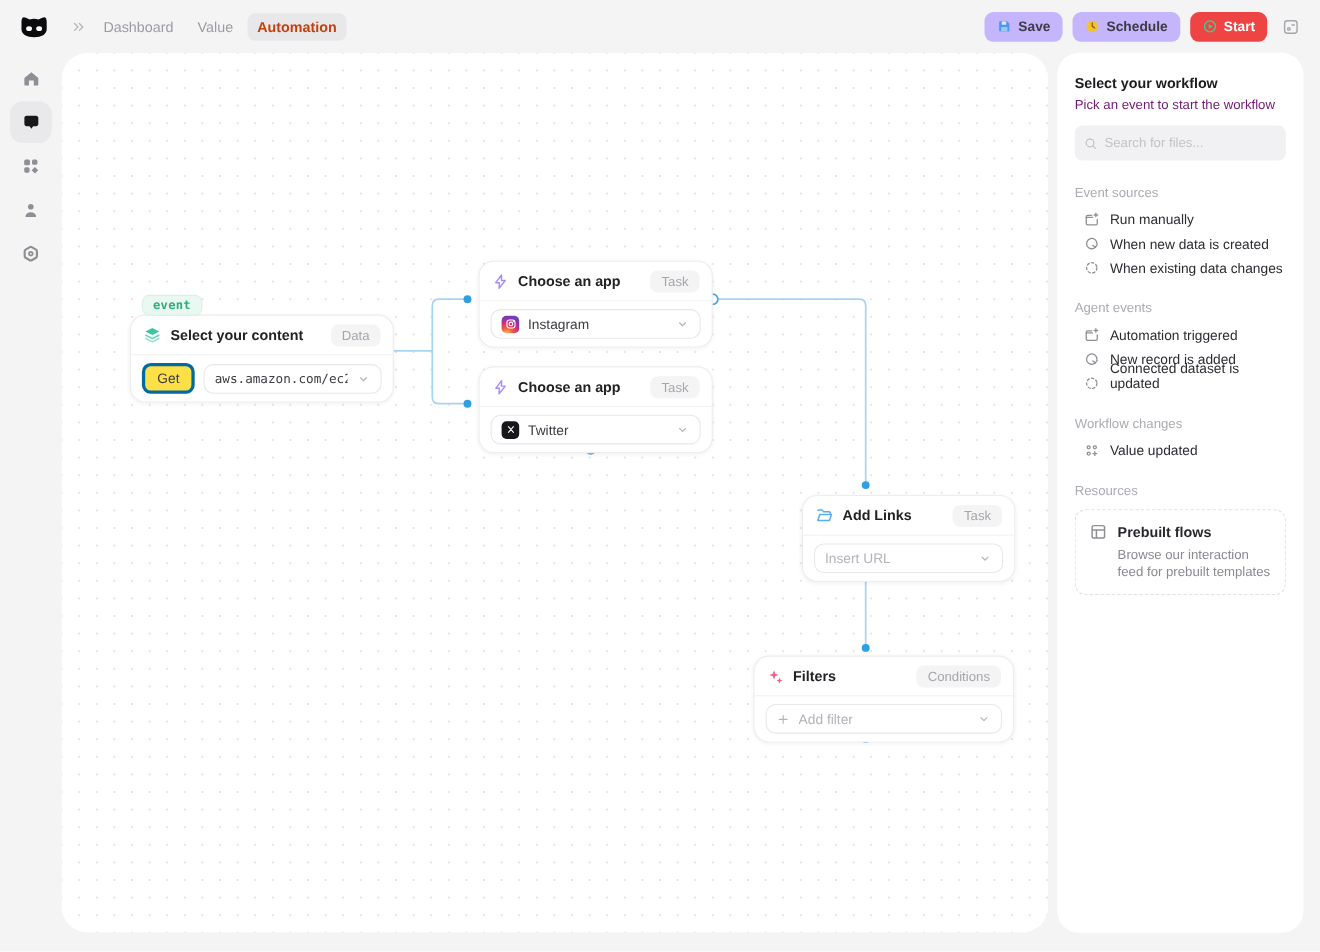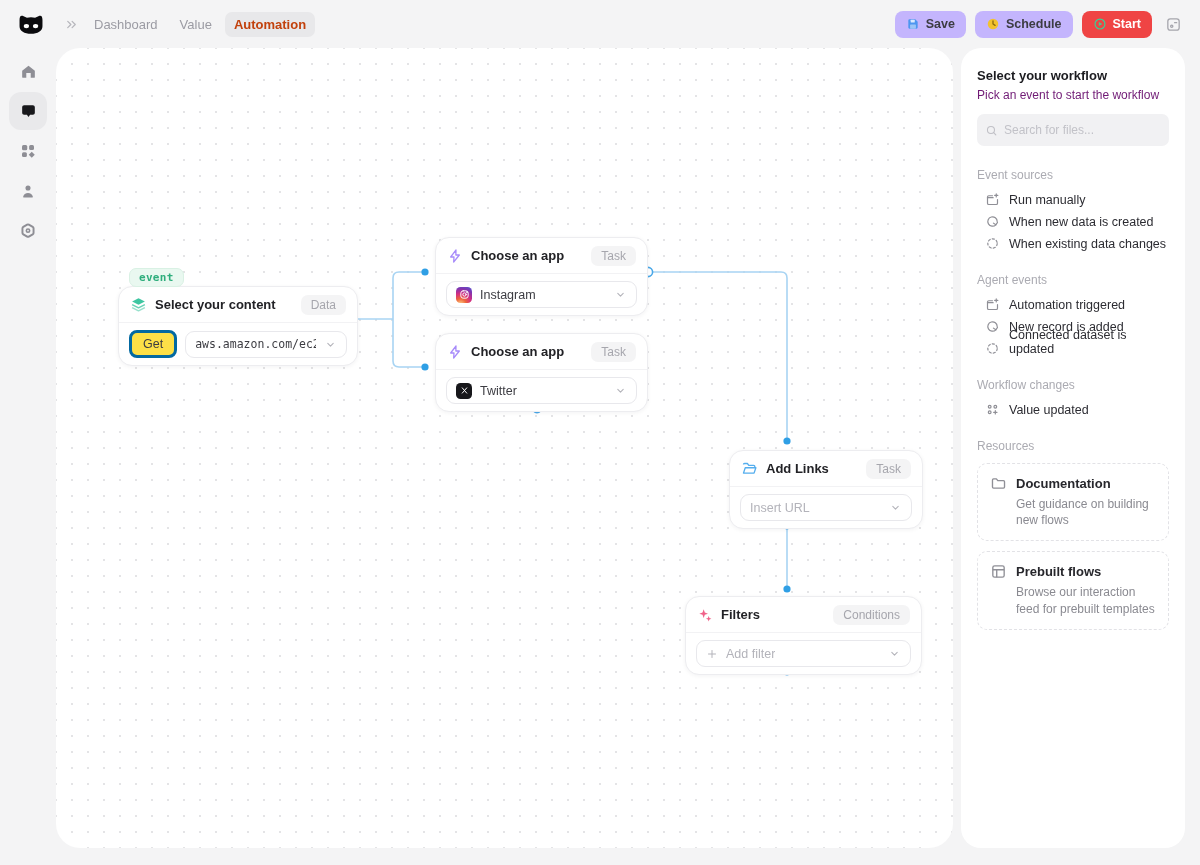--- a/index.html
+++ b/index.html
@@ -521,31 +521,20 @@
         </span>
       <span class="lb">Value updated</span>
     </div>
   </div>
 
   <div class="sec-head">Resources</div>
   <div class="res-card">
     <div class="res-title">
       <span class="ic">
           <svg width="17" height="17">
-            <use href="#s-folder"></use>
-          </svg>
-        </span>
-      <span class="lb">Documentation</span>
-    </div>
-    <div class="res-desc">Get guidance on building new flows</div>
-  </div>
-  <div class="res-card">
-    <div class="res-title">
-      <span class="ic">
-          <svg width="17" height="17">
             <use href="#s-layout"></use>
           </svg>
         </span>
       <span class="lb">Prebuilt flows</span>
     </div>
     <div class="res-desc">Browse our interaction feed for prebuilt templates</div>
   </div>
 </div>
 
 </body></html>

